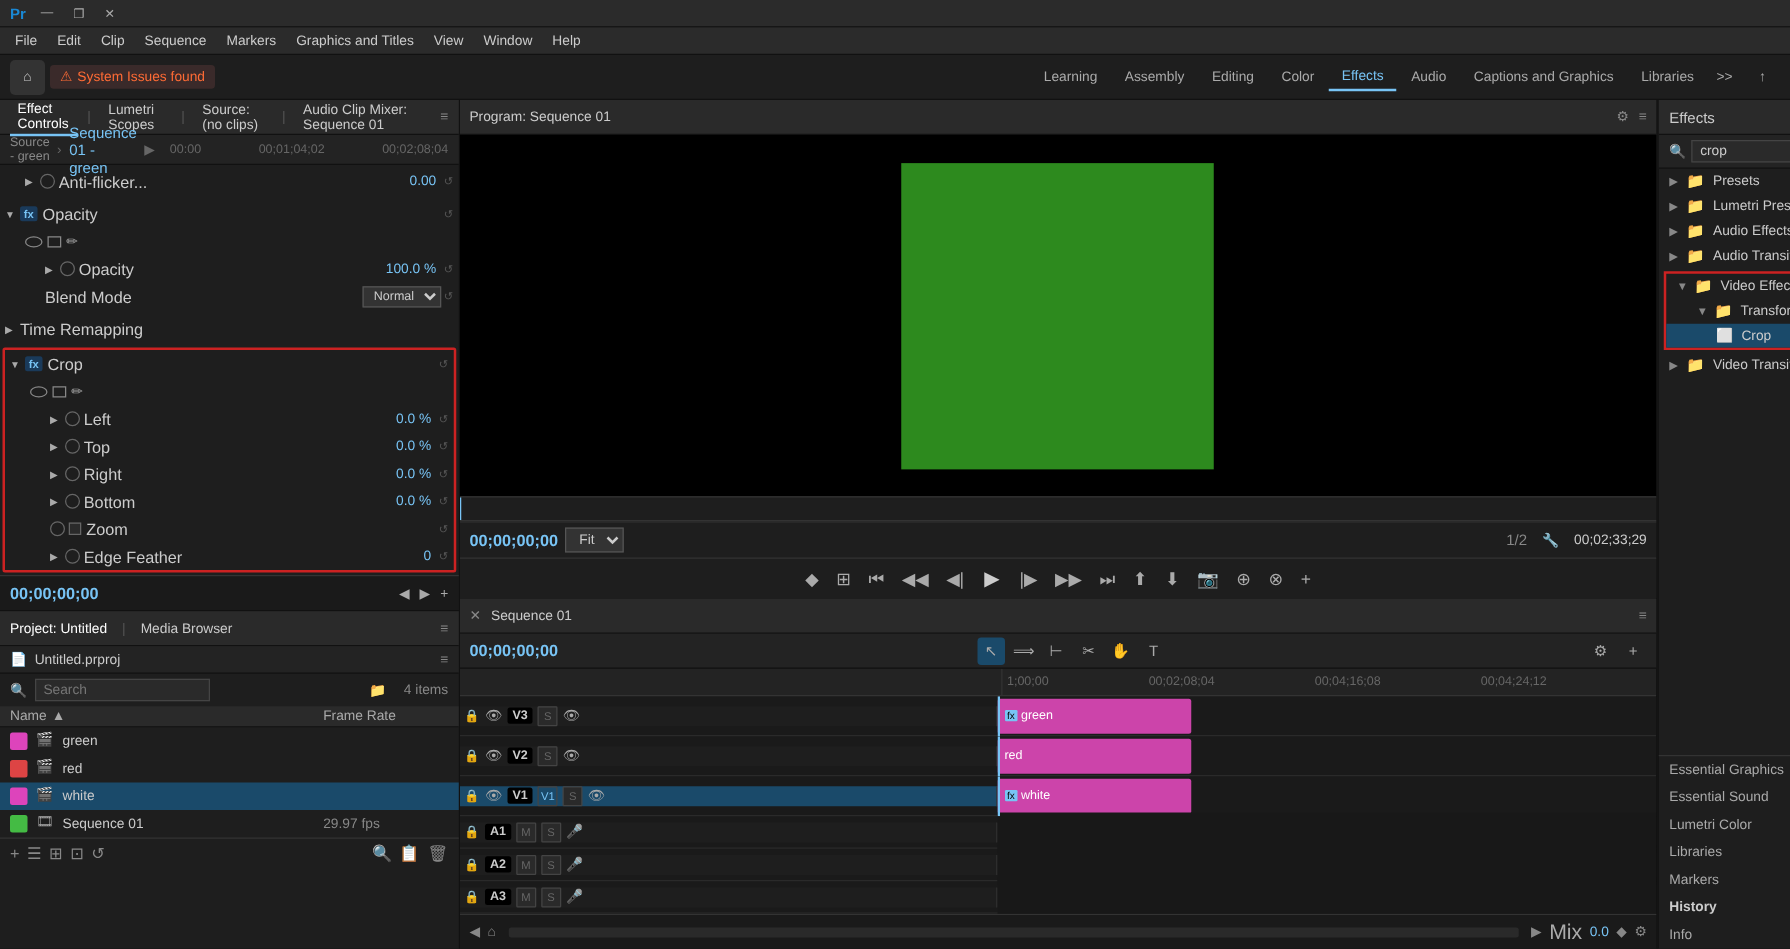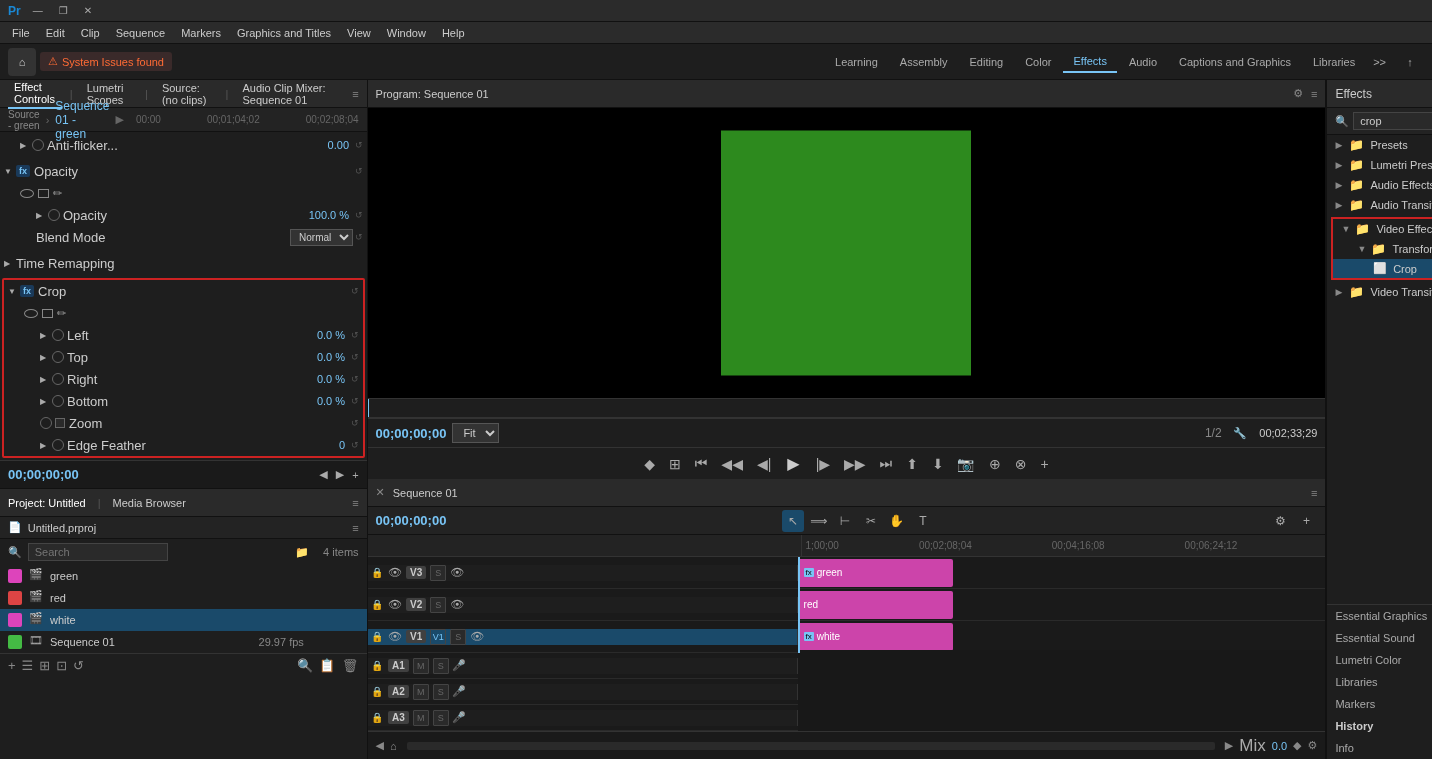--- a/index.html
+++ b/index.html
@@ -127,21 +127,21 @@
 
     #ruler { background: #232323; height: 22px; border-bottom: 1px solid #333; display: flex; padding: 0 4px; }
     .ruler-mark { color: #666; font-size: 10px; margin-right: 80px; }
 
     .track-row { display: flex; align-items: center; height: 32px; border-bottom: 1px solid #2a2a2a; }
     .track-label-cell { width: 430px; background: #1e1e1e; border-right: 1px solid #333; display: flex; align-items: center; padding: 0 4px; gap: 4px; flex-shrink: 0; }
     .track-label-cell.selected { background: #1a4a6a; }
     .track-content-cell { flex: 1; position: relative; height: 32px; overflow: hidden; }
     .track-lock { color: #666; font-size: 10px; cursor: pointer; }
     .track-eye { color: #aaa; font-size: 11px; cursor: pointer; }
-    .track-name { color: #ccc; font-size: 10px; font-weight: bold; background: #404040; padding: 1px 4px; border-radius: 2px; }
+    .track-name { color: #ccc; font-size: 10px; font-weight: bold; background: #000000; padding: 1px 4px; border-radius: 2px; }
     .track-btn { color: #666; font-size: 9px; cursor: pointer; width: 16px; height: 16px; display: flex; align-items: center; justify-content: center; border: 1px solid #444; background: #2a2a2a; border-radius: 1px; }
     .track-mic { color: #666; font-size: 11px; }
 
     .clip { position: absolute; top: 2px; height: 28px; border-radius: 2px; display: flex; align-items: center; padding: 0 6px; font-size: 10px; color: #fff; overflow: hidden; cursor: pointer; }
     .clip-fx { font-size: 8px; background: #78c4f5; color: #000; padding: 0 2px; border-radius: 1px; margin-right: 3px; }
 
     .playhead-line { position: absolute; top: 0; bottom: 0; width: 2px; background: #78c4f5; left: 0; z-index: 10; }
 
     #timeline-bottom { background: #1a1a1a; height: 28px; display: flex; align-items: center; padding: 0 8px; gap: 6px; border-top: 1px solid #333; }
     #timeline-bottom .btn { color: #888; cursor: pointer; font-size: 11px; }
@@ -394,20 +394,27 @@
         <div style="flex:1;"></div>
         <span style="color:#888; cursor:pointer;">≡</span>
       </div>
       <div id="pp-search">
         <span style="color:#888;">🔍</span>
         <input type="text" placeholder="Search" style="background: rgb(42, 42, 42); border: 1px solid rgb(68, 68, 68); color: rgb(204, 204, 204); font-size: 11px; padding: 2px 6px; width: 140px; outline: none;">
         <div style="flex:1;"></div>
         <span style="color:#888; cursor:pointer;">📁</span>
         <span style="color:#888; font-size:11px; margin-left:8px;">4 items</span>
       </div>
+      <div id="pp-list-header">
+        <div class="col-name">
+          <span>Name</span>
+          <span>▲</span>
+        </div>
+        <div class="col-fps">Frame Rate</div>
+      </div>
 
       <div class="pp-item">
         <div class="color-swatch" style="background:#dd44bb;"></div>
         <div class="item-icon">🎬</div>
         <span class="item-name">green</span>
         <span class="item-fps"></span>
       </div>
       <div class="pp-item">
         <div class="color-swatch" style="background:#dd4444;"></div>
         <div class="item-icon">🎬</div>
@@ -512,21 +519,21 @@
       </div>
 
       <div style="flex:1; overflow:hidden; display:flex; flex-direction:column;">
 
         <div id="ruler">
           <div style="width:430px; flex-shrink:0; border-right:1px solid #333;"></div>
           <div style="flex:1; display:flex; align-items:center; padding:0 4px; overflow:hidden;">
             <span class="ruler-mark">1;00;00</span>
             <span class="ruler-mark">00;02;08;04</span>
             <span class="ruler-mark">00;04;16;08</span>
-            <span class="ruler-mark">00;06;24;12</span>
+            <span class="ruler-mark">00;04;24;12</span>
           </div>
         </div>
 
         <div class="track-row">
           <div class="track-label-cell">
             <span class="track-lock">🔒</span>
             <span class="track-eye">👁</span>
             <span class="track-name">V3</span>
             <span class="track-btn">S</span>
             <span class="track-eye">👁</span>

